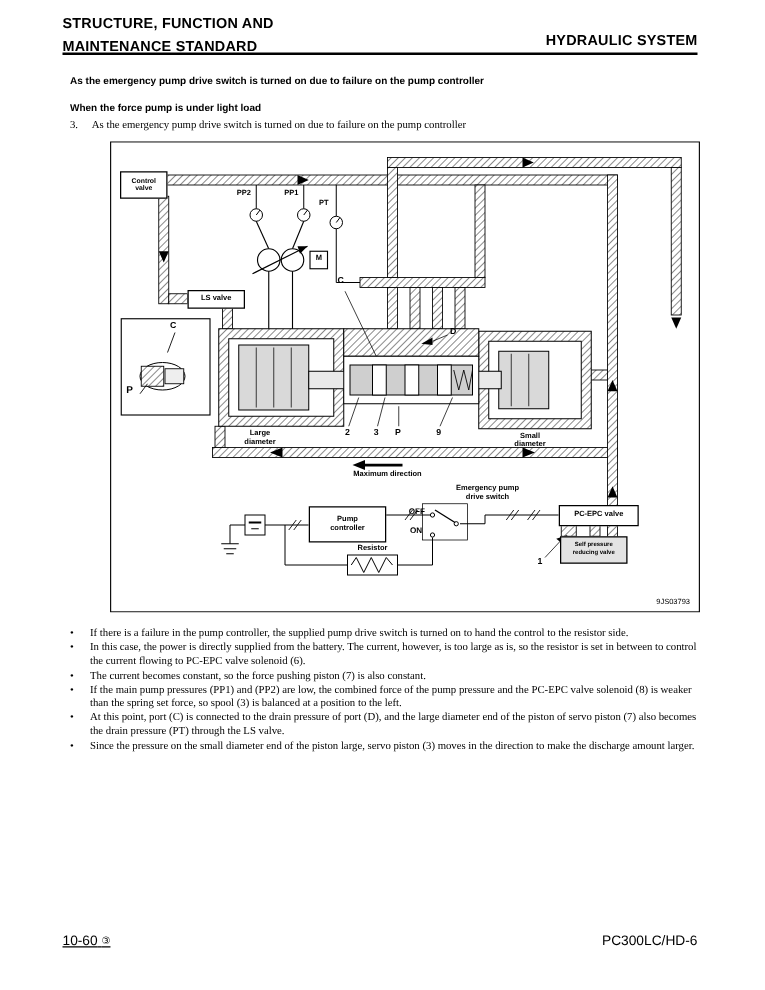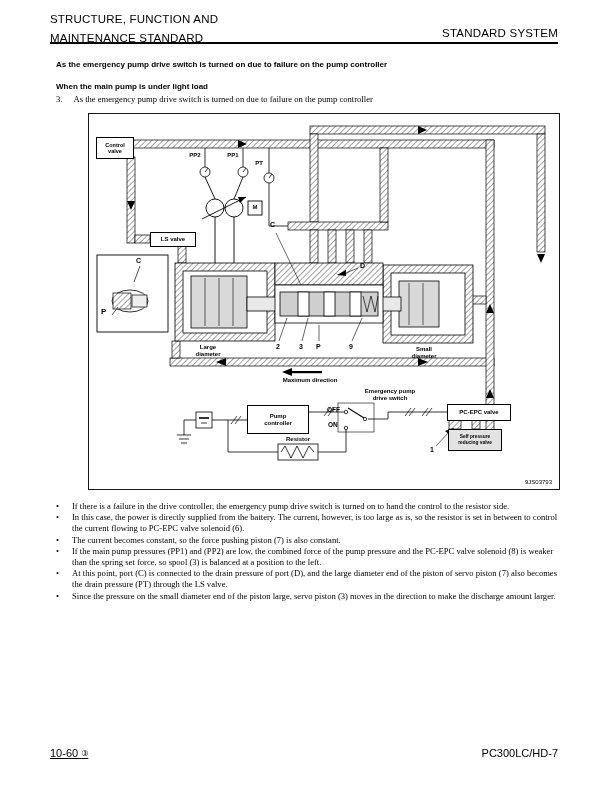--- a/index.html
+++ b/index.html
@@ -1,19 +1,19 @@
 <!DOCTYPE html>
 <html><head>
 <meta charset="utf-8">
 <style>
   html,body{margin:0;padding:0;}
   body{width:612px;height:792px;background:#fff;position:relative;overflow:hidden;
        font-family:"Liberation Sans",sans-serif;color:#000;}
   .abs{position:absolute;}
-  .hdr-line{font-weight:normal;font-size:11.5px;letter-spacing:.2px;white-space:nowrap;}
+  .hdr-line{font-weight:bold;font-size:11.5px;letter-spacing:.2px;white-space:nowrap;}
   #hdr-rule{left:50px;top:42px;width:508px;height:2.4px;background:#000;}
   .subhead{font-weight:bold;font-size:8px;white-space:nowrap;}
   .bodytext{font-family:"Liberation Serif",serif;font-size:8.6px;white-space:nowrap;}
   #diagram{left:88px;top:113px;width:472px;height:377px;}
   #diagram svg{position:absolute;left:0;top:0;}
   .dlab{position:absolute;font-size:6px;font-weight:bold;white-space:nowrap;line-height:1.1;}
   .ctr{transform:translateX(-50%);text-align:center;}
   .dlab2{position:absolute;font-size:6px;font-weight:bold;line-height:1.15;
          transform:translateX(-50%);text-align:center;white-space:nowrap;}
   .dlab2 span{display:block;}
@@ -27,25 +27,25 @@
   .brow .btxt{flex:1;}
   #footer-left{left:50px;top:747px;font-size:11px;text-decoration:underline;}
   #footer-left .mark{font-size:8px;position:relative;top:-1px;}
   #footer-right{right:54px;top:747px;font-size:11px;}
 </style>
 </head>
 <body>
 
 <div class="abs hdr-line" style="left:50px;top:13px;">STRUCTURE, FUNCTION AND</div>
 <div class="abs hdr-line" style="left:50px;top:12px;margin-top:20px;">MAINTENANCE STANDARD</div>
-<div class="abs hdr-line" style="right:54px;top:27px;">STANDARD SYSTEM</div>
+<div class="abs hdr-line" style="right:54px;top:27px;">HYDRAULIC SYSTEM</div>
 <div class="abs" id="hdr-rule"></div>
 
 <div class="abs subhead" style="left:56px;top:60px;">As the emergency pump drive switch is turned on due to failure on the pump controller</div>
-<div class="abs subhead" style="left:56px;top:82px;">When the main pump is under light load</div>
+<div class="abs subhead" style="left:56px;top:82px;">When the force pump is under light load</div>
 <div class="abs bodytext" style="left:56px;top:94px;font-family:Liberation Serif, serif;">
   <span style="margin-right:11px;">3.</span><span>As the emergency pump drive switch is turned on due to failure on the pump controller</span>
 </div>
 
 <div class="abs" id="diagram">
   <svg width="472" height="377" viewBox="0 0 472 377">
     <defs>
       <pattern id="hat" width="4" height="4" patternUnits="userSpaceOnUse" patternTransform="rotate(45)">
         <rect width="4" height="4" fill="#fff"></rect>
         <line x1="0" y1="0" x2="0" y2="4" stroke="#555" stroke-width="1.1"></line>
@@ -246,21 +246,21 @@
     <span>Self pressure</span>
     <span>reducing valve</span>
   </div>
   <div class="dlab f7" style="left:342px;top:333px;">1</div>
   <div id="figcode">9JS03793</div>
 </div>
 
 <div class="abs" id="bullets">
   <div class="brow">
     <span class="bdot">•</span>
-    <span class="btxt">If there is a failure in the drive controller, the emergency pump drive switch is turned on to hand the control to the resistor side.</span>
+    <span class="btxt">If there is a failure in the pump controller, the supplied pump drive switch is turned on to hand the control to the resistor side.</span>
   </div>
   <div class="brow">
     <span class="bdot">•</span>
     <span class="btxt">In this case, the power is directly supplied from the battery. The current, however, is too large as is, so the resistor is set in between to control the current flowing to PC-EPC valve solenoid (6).</span>
   </div>
   <div class="brow">
     <span class="bdot">•</span>
     <span class="btxt">The current becomes constant, so the force pushing piston (7) is also constant.</span>
   </div>
   <div class="brow">
@@ -274,13 +274,13 @@
   <div class="brow">
     <span class="bdot">•</span>
     <span class="btxt">Since the pressure on the small diameter end of the piston large, servo piston (3) moves in the direction to make the discharge amount larger.</span>
   </div>
 </div>
 
 <div class="abs" id="footer-left">
   <span>10-60</span>
   <span class="mark">③</span>
 </div>
-<div class="abs" id="footer-right">PC300LC/HD-7</div>
+<div class="abs" id="footer-right">PC300LC/HD-6</div>
 
 </body></html>

